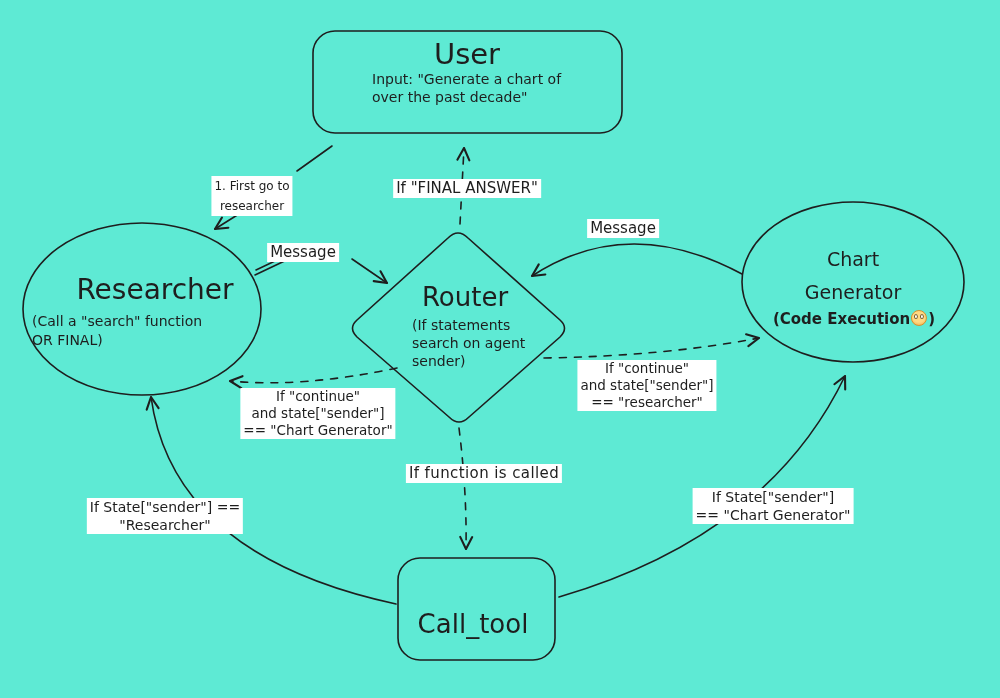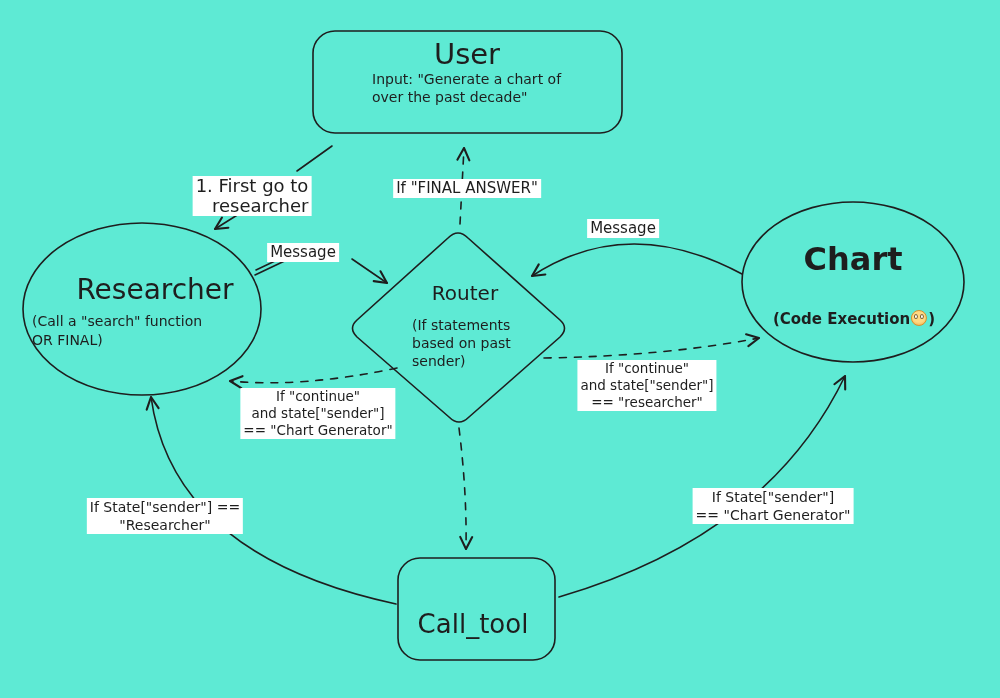--- a/index.html
+++ b/index.html
@@ -6,30 +6,30 @@
   .stage {
     position:relative; width:1000px; height:698px; background:#5eead4;
     font-family:"DejaVu Sans", sans-serif; color:#1e1e1e; overflow:hidden;padding-left:24px;
   }
   svg.links { position:absolute; left:0; top:0; width:1000px; height:698px; }
   .lbl { position:absolute; white-space:nowrap; line-height:1.25; }
   .cx  { transform:translateX(-50%); text-align:center; }
   .bg  { background:#ffffff; padding:0 3px; }
   .t-user    { font-size:29px; }
   .t-res     { font-size:28px; }
-  .t-router  { font-size:20px; }
-  .t-cg      { font-size:32px; line-height:33px;font-weight:bold; }
+  .t-router  { font-size:26px; }
+  .t-cg      { font-size:19px; line-height:33px; }
   .t-ct      { font-size:26px; }
   .body14    { font-size:14px; line-height:18px; }
   .body14 .ln { line-height:18px; }
   .res-body .ln { line-height:19px; }
   .s15       { font-size:15px; }
   .cond      { font-size:13.5px; line-height:17px; }
   .ct-lbl    { font-size:14px; line-height:18px; }
-  .fg        { font-size:18px; line-height:20px;text-align:right; }
+  .fg        { font-size:12px; line-height:20px; }
   .fn-called { font-size:15px; letter-spacing:.4px; }
   .emoji-face {
     display:inline-block; width:14px; height:14px; border-radius:50%;
     background:radial-gradient(circle at 50% 35%, #ffd982 55%, #f0a43c 100%);
     border:1px solid #d98f2b; position:relative; vertical-align:-2px; margin:0 1px;
   }
   .emoji-face::before, .emoji-face::after {
     content:""; position:absolute; top:3px; width:4px; height:5px; border-radius:50%;
     background:#fff; box-shadow:0 0 0 1px #7a5b1e inset;
   }
@@ -84,26 +84,27 @@
 
   <div class="lbl cx t-res" style="left:155px; top:272px;">Researcher</div>
   <div class="lbl body14 res-body" style="left:32px; top:312px;">
     <div class="ln">(Call a "search" function</div>
     <div class="ln">OR FINAL)</div>
   </div>
 
   <div class="lbl cx t-router" style="left:465px; top:281px;">Router</div>
   <div class="lbl body14" style="left:412px; top:316px;">
     <div class="ln">(If statements</div>
-    <div class="ln">based on past</div>
+    <div class="ln">search on agent</div>
     <div class="ln">sender)</div>
   </div>
 
   <div class="lbl cx t-cg" style="left:853px; top:243px;">
     <div>Chart</div>
+    <div>Generator</div>
   </div>
   <div class="lbl cx s15" style="left:854px; top:310px;font-weight:bold;">
     <span>(Code Execution</span><span class="emoji-face" title="😳"></span><span>)</span>
   </div>
 
   <div class="lbl cx t-ct" style="left:473px; top:608px;">Call_tool</div>
 
   <div class="lbl cx bg fg" style="left:252px; top:176px;">
     <div>1. First go to</div>
     <div>researcher</div>
@@ -120,20 +121,21 @@
     <div>and state["sender"]</div>
     <div>== "Chart Generator"</div>
   </div>
 
   <div class="lbl cx bg cond" style="left:647px; top:360px;">
     <div>If "continue"</div>
     <div>and state["sender"]</div>
     <div>== "researcher"</div>
   </div>
 
+  <div class="lbl cx bg fn-called" style="left:484px; top:464px;">If function is called</div>
 
   <div class="lbl cx bg ct-lbl" style="left:165px; top:498px;">
     <div>If State["sender"] ==</div>
     <div>"Researcher"</div>
   </div>
 
   <div class="lbl cx bg ct-lbl" style="left:773px; top:488px;">
     <div>If State["sender"]</div>
     <div>== "Chart Generator"</div>
   </div>

